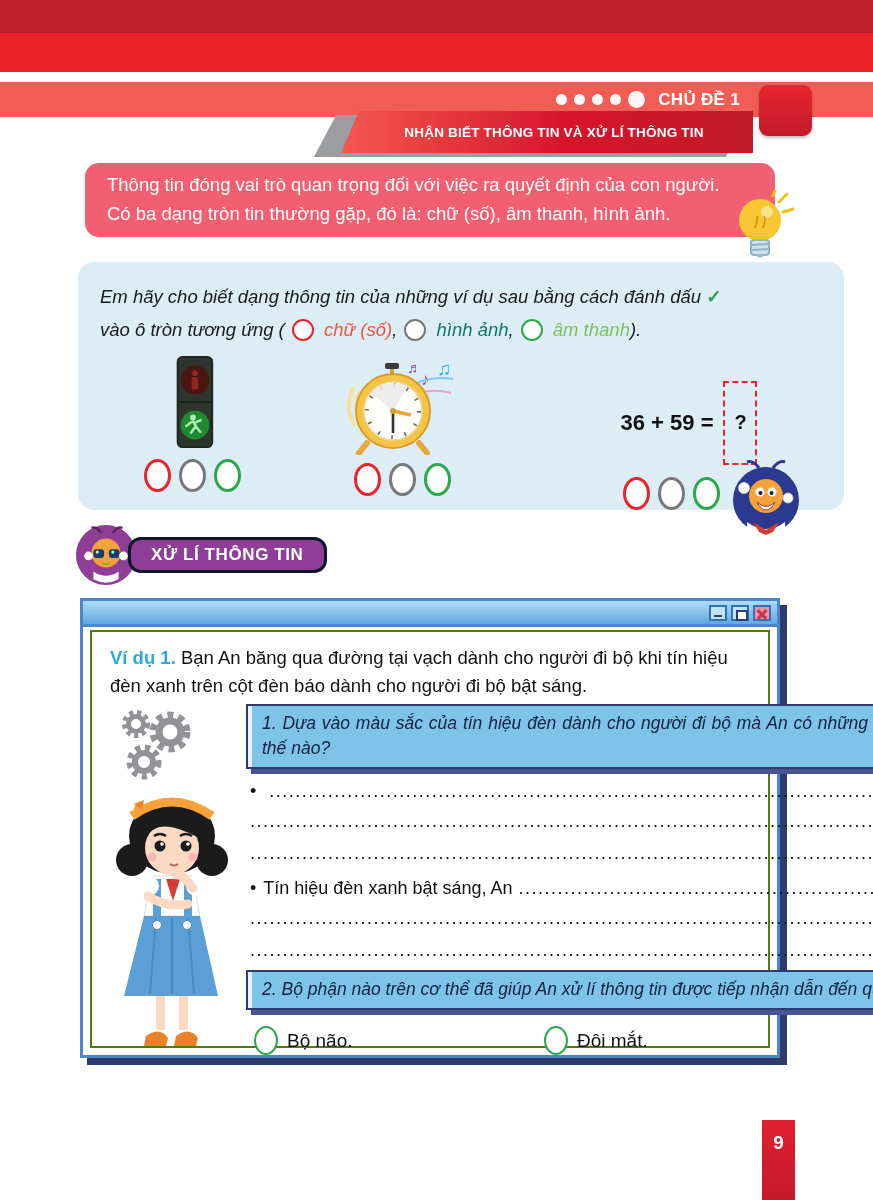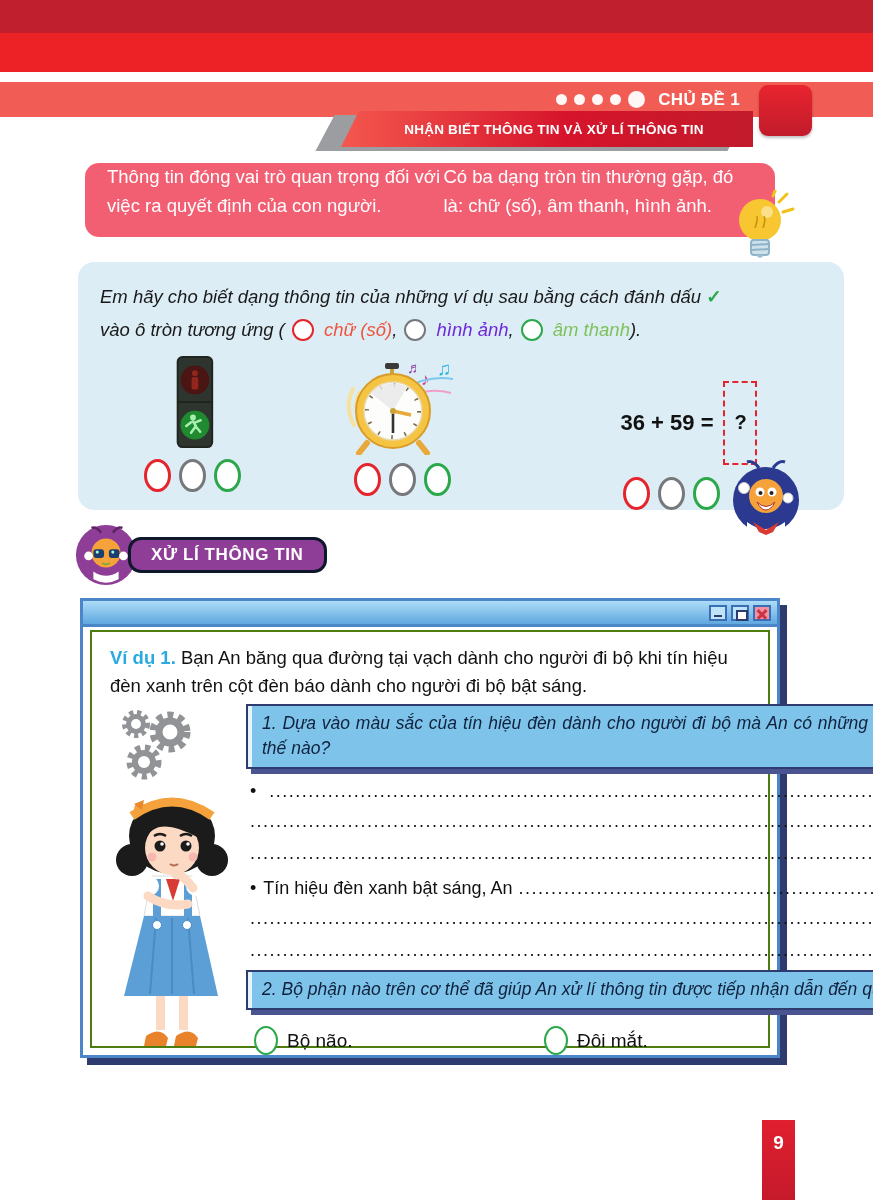--- a/index.html
+++ b/index.html
@@ -11,38 +11,38 @@
   
   .band { position:absolute; left:0; right:0; }
   .band1 { top:0; height:33px; background:#c0202e; }
   .band2 { top:33px; height:39px; background:#ec2227; }
   .band3 { top:72px; height:35px; background:#f15d55; display:flex; align-items:center; justify-content:flex-end; padding-right:133px; gap:7px;margin-top:10px; }
   .hdot { width:11px; height:11px; border-radius:50%; background:#ffffff; opacity:.95; }
   .hdot.big { width:17px; height:17px; }
   .chapter-label { color:#ffffff; font-weight:bold; font-size:17px; margin-left:6px; letter-spacing:.3px; }
   .chapter-tab { position:absolute; top:85px; right:61px; width:53px; height:51px; border-radius:9px;
     background:linear-gradient(180deg,#e8252f,#c21b2b); box-shadow:0 2px 3px rgba(0,0,0,.25); }
-  .ribbon-wrap { position:absolute; top:111px; right:120px; width:412px; height:36px; }
+  .ribbon-wrap { position:absolute; top:111px; right:120px; width:412px; height:42px; }
   .ribbon-shadow { position:absolute; left:-16px; top:4px; width:100%; height:100%; background:#9b9da0; transform:skewX(-28deg); }
   .ribbon { position:absolute; inset:0; background:linear-gradient(90deg,#f4574e,#d6142b 55%,#c21b2b);
     clip-path:polygon(18px 0,100% 0,100% 100%,0 100%); display:flex; align-items:center; justify-content:center; }
   .ribbon span { color:#fff; font-weight:bold; font-size:13.5px; letter-spacing:.2px; padding-left:14px; }
   
   .intro { position:absolute; top:163px; left:85px; width:690px; height:74px; background:#f35f72; border-radius:14px;
-    color:#fff; font-size:18.5px; line-height:1.55; display:flex; justify-content:center; padding:0 22px; }
+    color:#fff; font-size:18.5px; line-height:1.55; display:flex; flex-direction:column; justify-content:center; padding:0 22px; }
   .bulb { position:absolute; top:190px; left:733px; z-index:3; }
   
   .exercise-box { position:absolute; top:262px; left:78px; width:766px; height:248px; background:#dcedf6; border-radius:16px; padding:18px 22px 0; }
   .instruction { font-style:italic; font-size:18.5px; line-height:1.8; color:#1a1a1a; }
   .check { color:#2ba84a; font-weight:bold; font-style:normal; }
   .ic { display:inline-block; width:22px; height:22px; border-radius:50%; background:#fff; vertical-align:-5px; margin:0 5px 0 7px; }
   .ic.red { border:2.5px solid #e5242b; }
   .ic.gray { border:2.5px solid #77787b; }
   .ic.green { border:2.5px solid #2ba84a; }
-  .t-red { color:#f0543c; } .t-gray { color:#6d28d9; } .t-green { color:#7ec15a; }
+  .t-red { color:#f0543c; } .t-gray { color:#0f766e; } .t-green { color:#7ec15a; }
   .items { display:flex; margin-top:8px; }
   .item { display:flex; flex-direction:column; align-items:center; }
   .item1 { width:185px; } .item2 { width:235px; } .item3 { flex:1; }
   .circle-row { display:flex; gap:8px; margin-top:8px; }
   .acircle { width:27px; height:33px; border-radius:50%; background:#fff; }
   .acircle.red { border:3px solid #e5242b; }
   .acircle.gray { border:3px solid #77787b; }
   .acircle.green { border:3px solid #2ba84a; }
   .equation-row { display:flex; align-items:center; gap:10px; margin-top:22px; height:92px;margin-left:36px; }
   .equation { font-weight:bold; font-size:22px; color:#111; }

